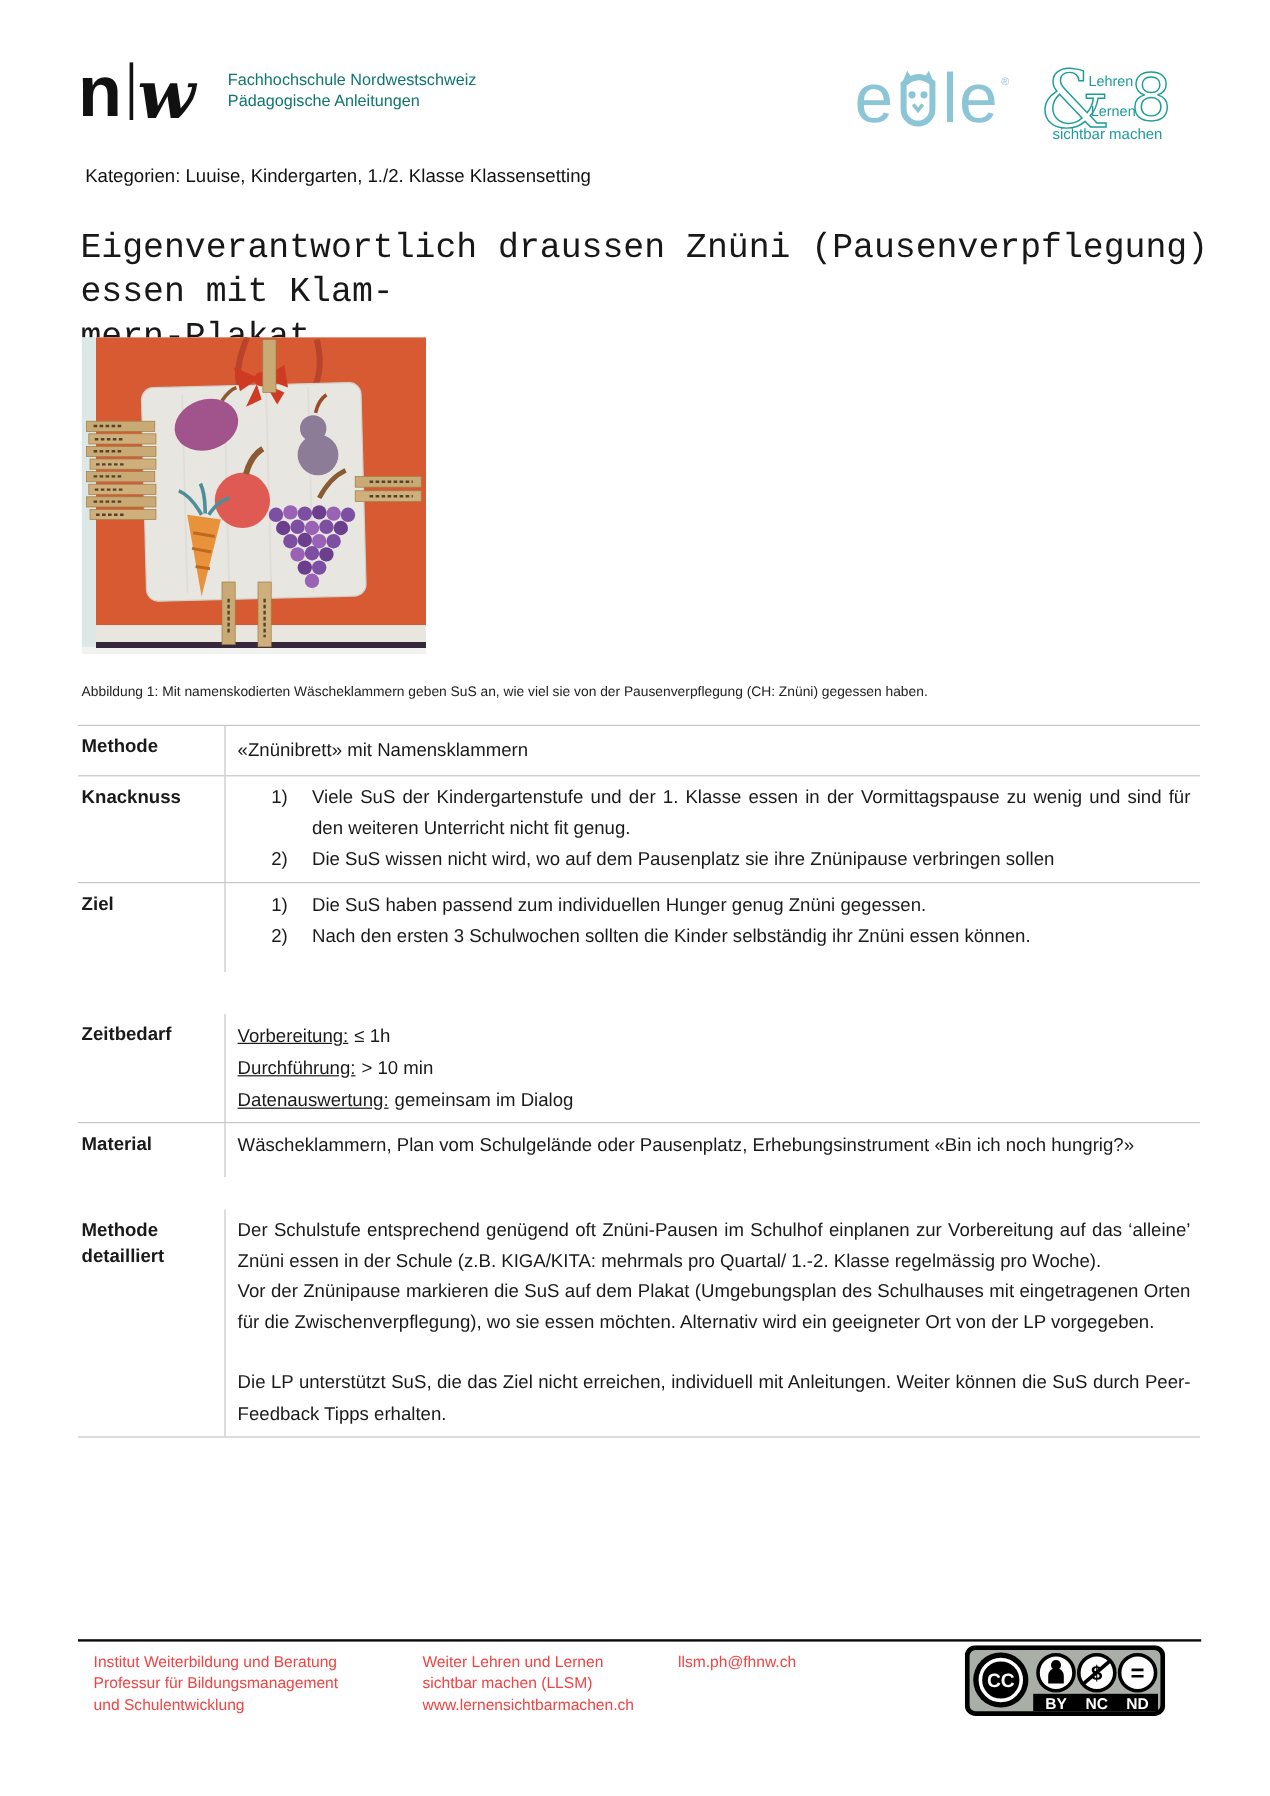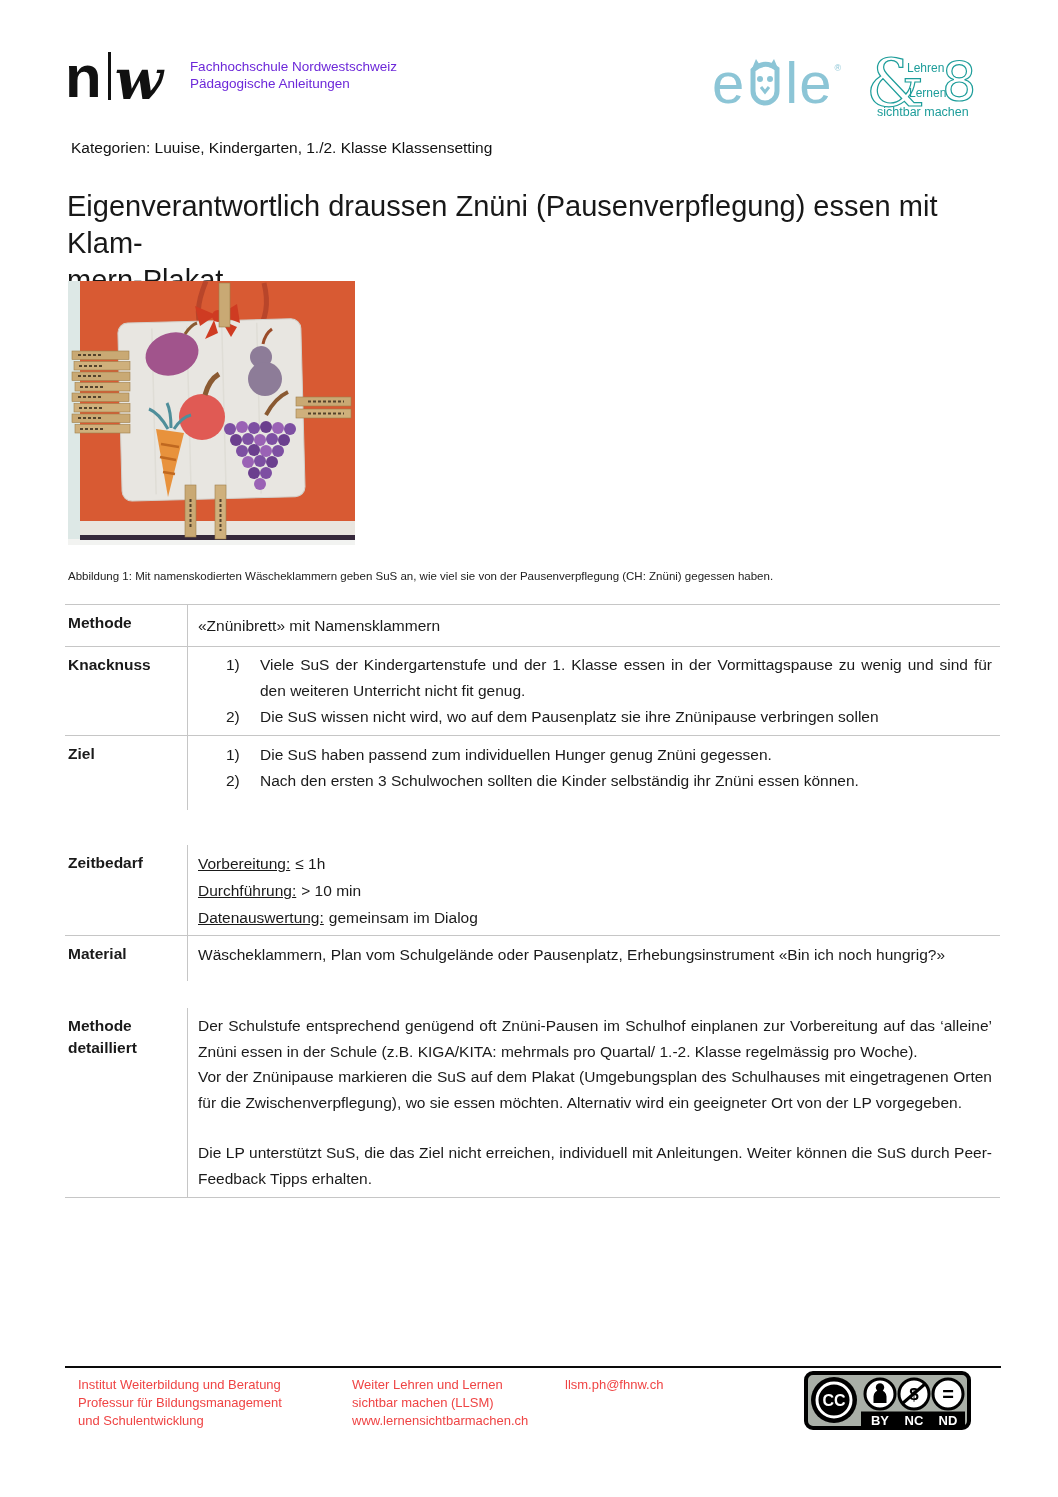--- a/index.html
+++ b/index.html
@@ -6,29 +6,29 @@
   .page{
     position:relative;width:1058px;height:1497px;background:#ffffff;overflow:hidden;
     font-family:"Liberation Sans",sans-serif;color:#1a1a1a;
   }
   
   .fhnw{position:absolute;left:65px;top:52px;display:flex;align-items:flex-end;}
   .fhnw-mark{display:flex;align-items:flex-end;line-height:1;}
   .nw-n{font-size:60px;font-weight:800;letter-spacing:-3px;color:#111;line-height:0.82;}
   .nw-bar{width:3px;height:48px;background:#111;margin:0 4px 1px 9px;}
   .nw-w{font-family:"DejaVu Serif",serif;font-style:italic;font-weight:bold;font-size:56px;color:#111;line-height:0.78;}
-  .fhnw-text{margin-left:27px;margin-bottom:9px;font-size:13.5px;line-height:17px;color:#6d28d9;}
+  .fhnw-text{margin-left:27px;margin-bottom:9px;font-size:13.5px;line-height:17px;color:#0f766e;}
   .eule{position:absolute;left:712px;top:56px;display:flex;align-items:flex-end;color:#8cc5d6;}
   .eule-letter{font-size:58px;line-height:0.82;letter-spacing:1px;}
   .eule-owl{margin:0 3px 1px 3px;}
   .eule-reg{font-size:9px;margin:0 0 34px 2px;}
   .llsm-logo{position:absolute;left:866px;top:44px;}
   
   .kategorien{position:absolute;left:71px;top:139px;font-size:15.5px;color:#111;}
-  .doc-title{position:absolute;left:67px;top:188px;width:940px;font-size:29px;line-height:37px;font-weight:400;color:#181818;margin:0;}
+  .doc-title{position:absolute;left:67px;top:188px;width:940px;font-size:29px;line-height:37px;font-weight:400;color:#181818;margin:0;font-family:Liberation Mono, monospace;}
   
   .figure-block{position:absolute;left:68px;top:281px;width:935px;}
   .figure-caption{margin-top:21px;font-size:11.5px;color:#222;}
   
   .doc-table{position:absolute;left:65px;top:604px;width:935px;border-top:1px solid #c6c6c6;font-size:15.5px;}
   .trow{display:flex;}
   .trow.hb{border-bottom:1px solid #c6c6c6;}
   .tlabel{width:113px;flex:none;font-weight:bold;padding:7px 6px 4px 3px;line-height:22px;}
   .tcontent{flex:1;border-left:1px solid #c6c6c6;padding:7px 8px 6px 10px;line-height:26px;}
   .row-methode .tcontent{padding-top:8px;padding-bottom:7px;}

